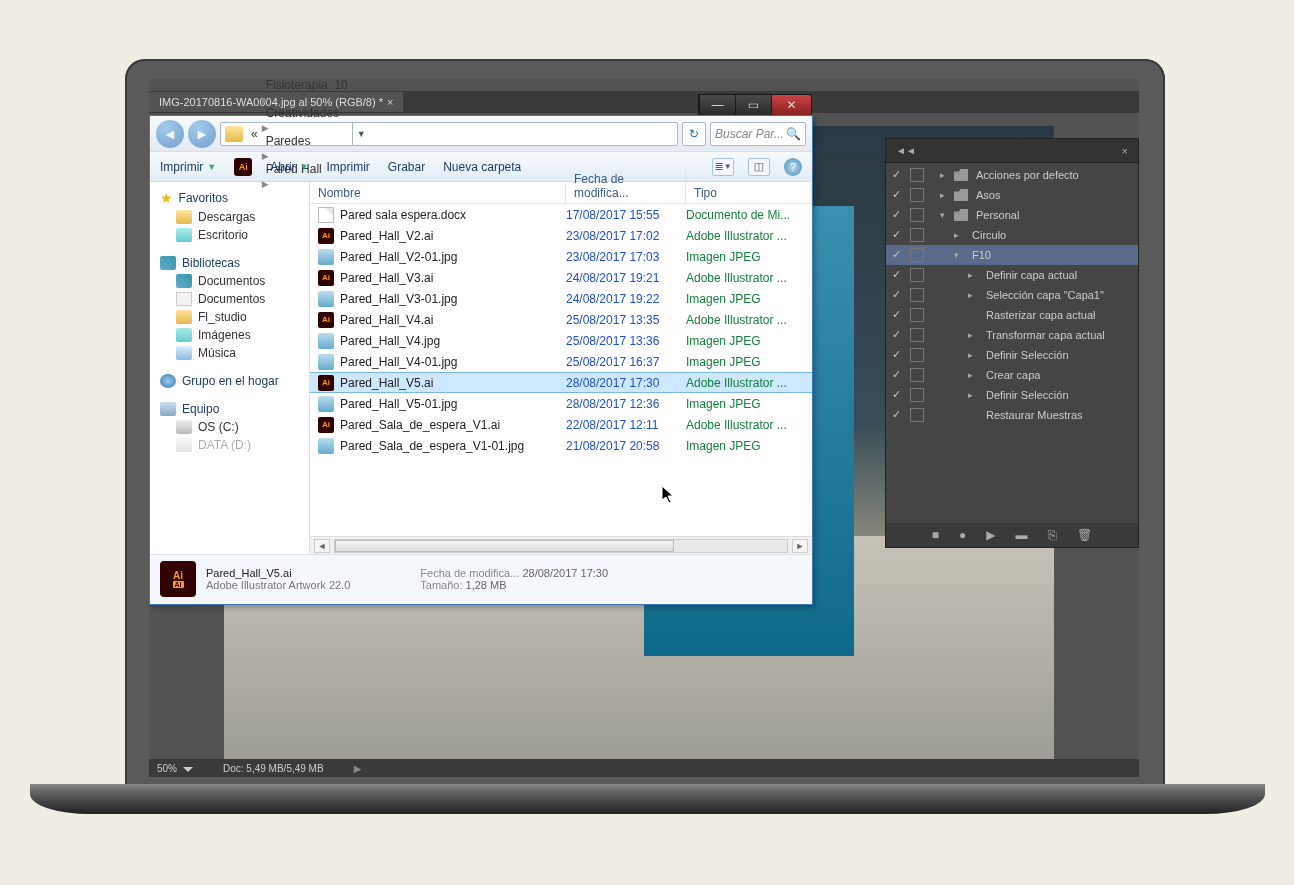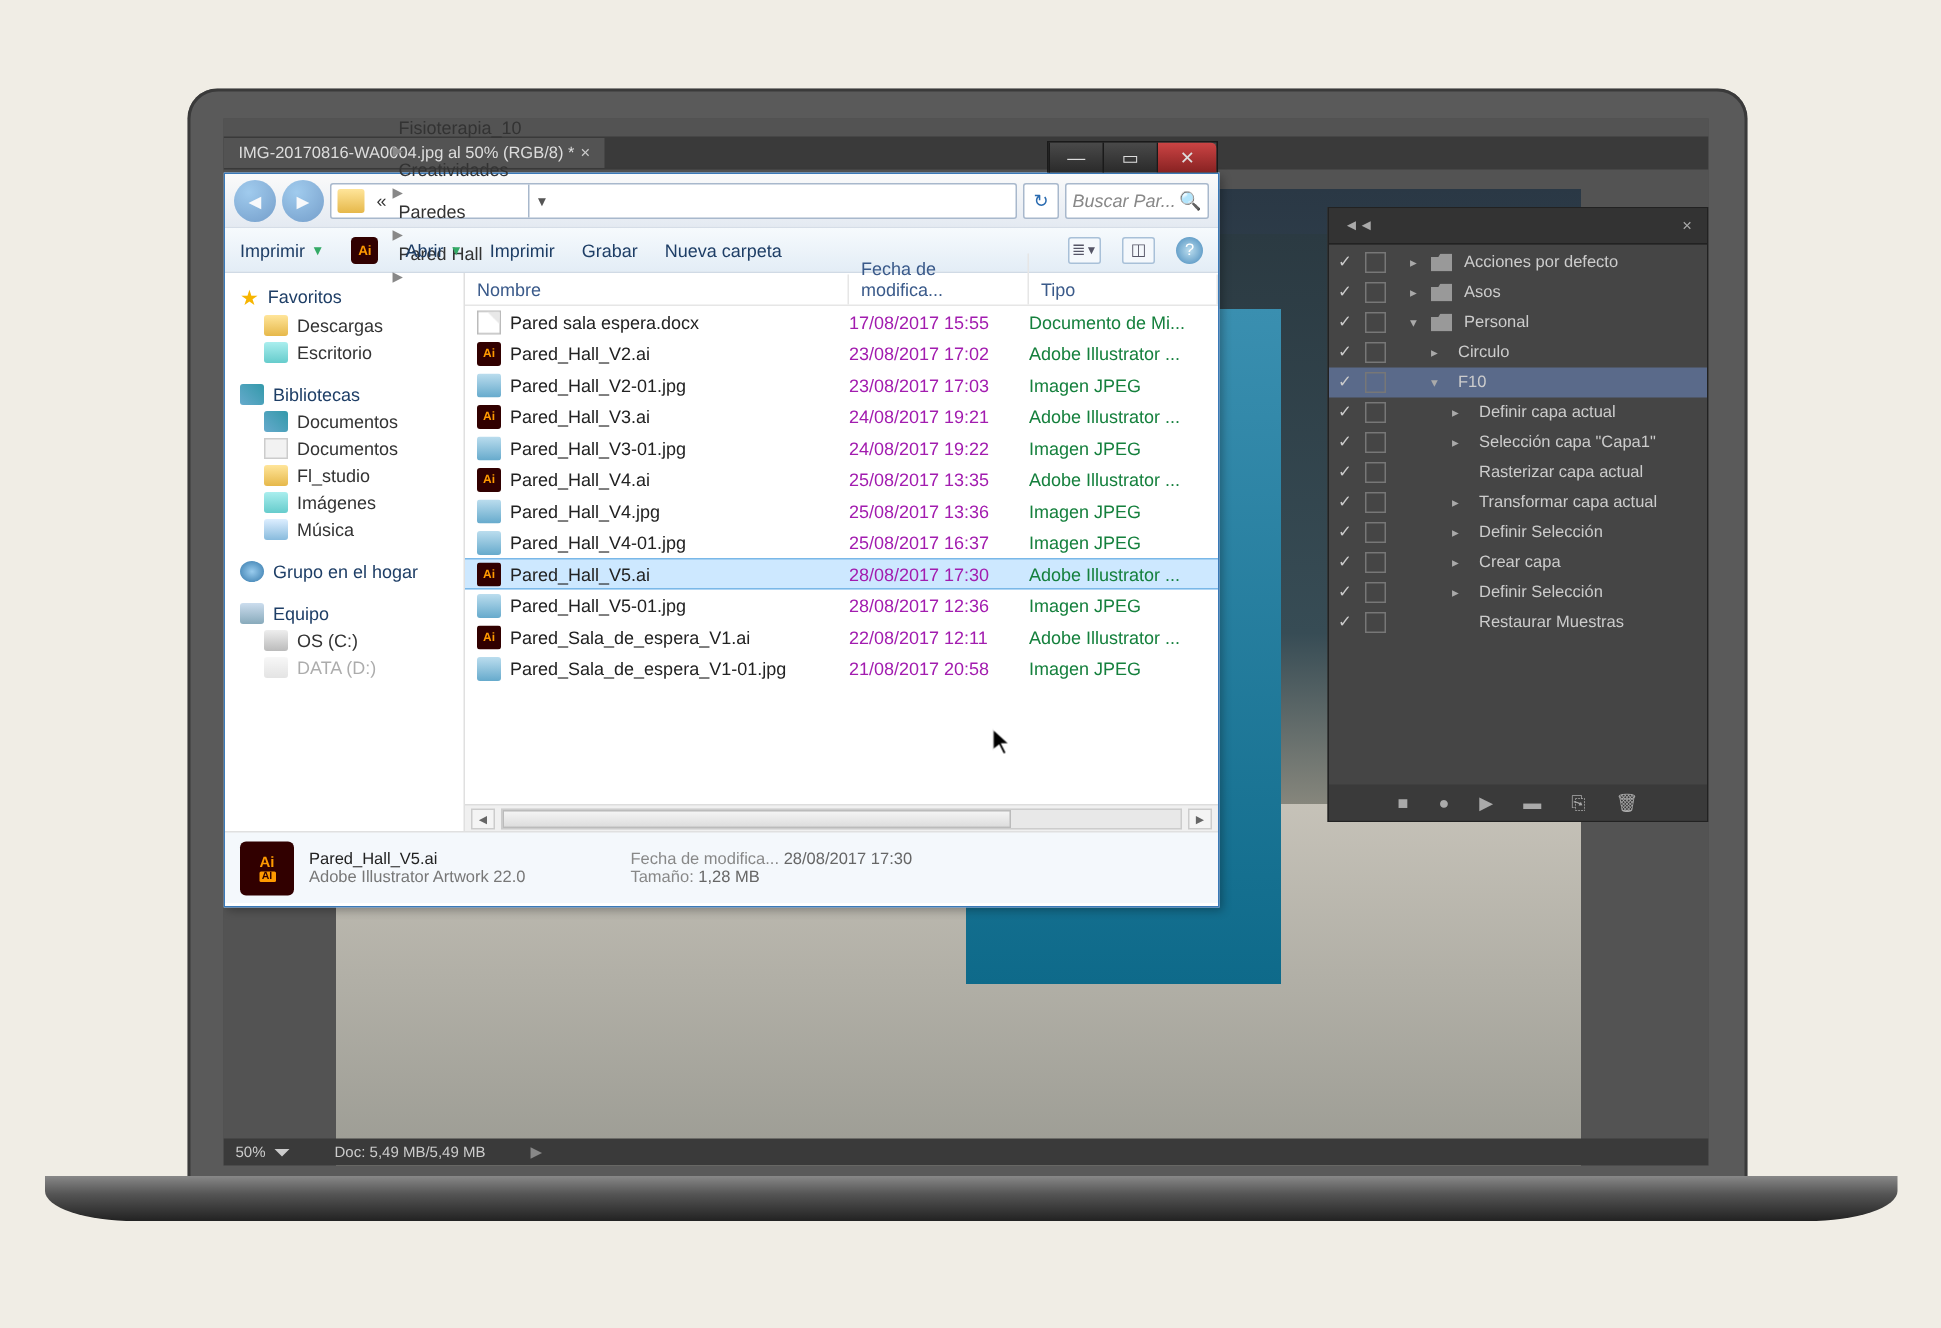--- a/index.html
+++ b/index.html
@@ -82,21 +82,21 @@
   .columns { display: flex; height: 22px; border-bottom: 1px solid #e6e6e6; position: sticky; top: 0; background: #fff; align-items: flex-end; }
   .col { padding: 3px 8px; color: #3a5a8a; border-right: 1px solid #e6e6e6; font-size: 12px; }
   .col.name { width: 256px; }
   .col.date { width: 120px; }
   .col.type { flex: 1; }
   .rows { }
   .row { display: flex; align-items: center; height: 21px; padding-left: 8px; }
   .row.selected { background: #cde8ff; border: 1px solid #7ab8e8; border-left: none; border-right: none; }
   .cell { overflow: hidden; white-space: nowrap; text-overflow: ellipsis; font-size: 12px; color: #222; }
   .cell.name { width: 248px; display: flex; align-items: center; gap: 6px; }
-  .cell.date { width: 120px; color: #a21caf; }
+  .cell.date { width: 120px; color: #1d4ed8; }
   .cell.type { flex: 1; color: #15803d; }
   .fi-ai { width: 16px; height: 16px; background: #310000; border-radius: 2px; color: #ff9a00; font-size: 8px; font-weight: bold; display: flex; align-items: center; justify-content: center; }
   .fi-jpg { width: 16px; height: 16px; background: linear-gradient(#bde, #6ac); border-radius: 2px; }
   .fi-doc { width: 16px; height: 16px; background: #fff; border: 1px solid #bbb; position: relative; }
   .fi-doc::after { content: ""; position: absolute; right: 0; top: 0; border-width: 4px; border-style: solid; border-color: #e8e8e8 #e8e8e8 transparent transparent; }
 
   .hscroll { height: 18px; background: #f0f0f0; border-top: 1px solid #ddd; display: flex; align-items: center; padding: 0 4px; }
   .hscroll-track { flex: 1; height: 14px; background: #e8e8e8; border: 1px solid #ccc; margin: 0 4px; position: relative; }
   .hscroll-thumb { position: absolute; left: 0; top: 0; width: 75%; height: 100%; background: linear-gradient(#f4f4f4, #ddd); border: 1px solid #bbb; }
   .hscroll-btn { width: 16px; height: 14px; border: 1px solid #ccc; background: #f4f4f4; display: flex; align-items: center; justify-content: center; font-size: 9px; color: #666; }

